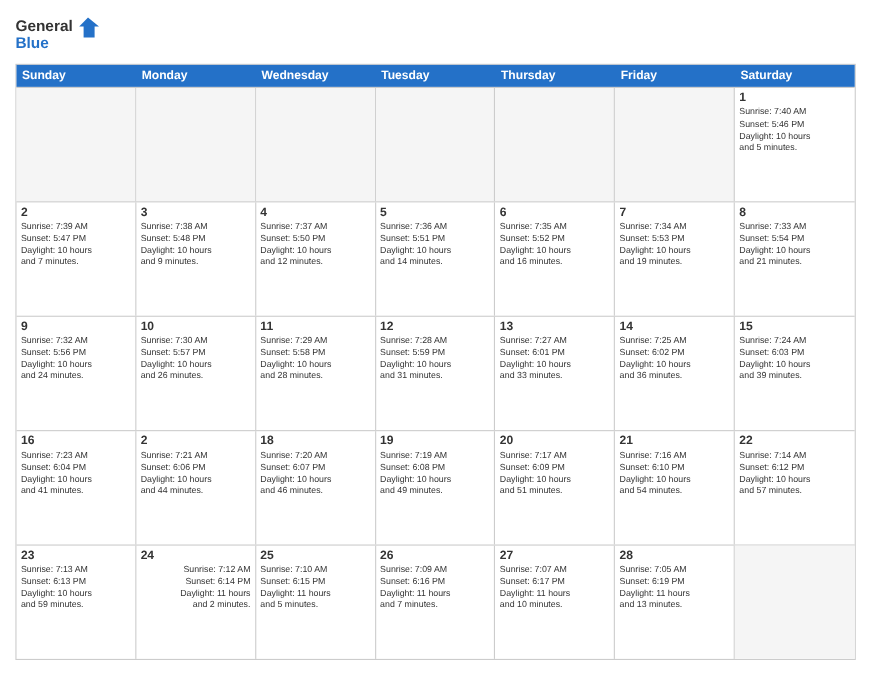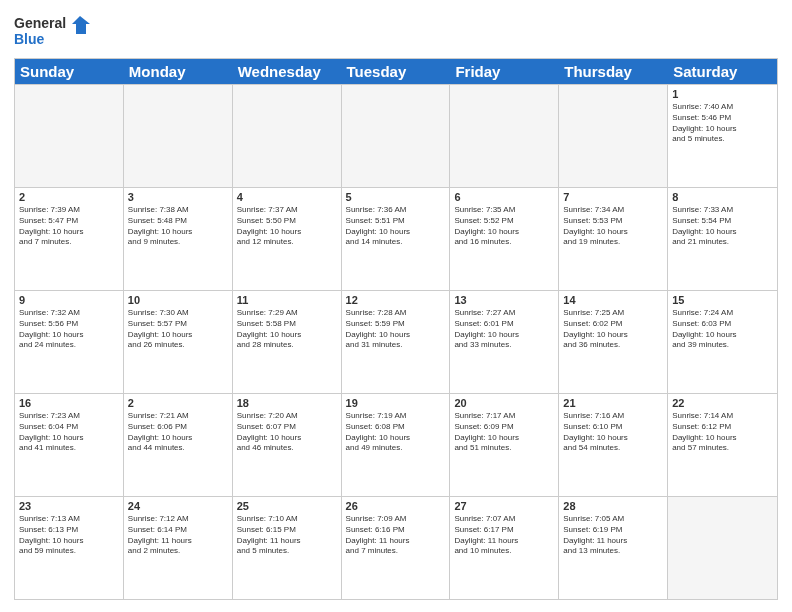--- a/index.html
+++ b/index.html
@@ -46,21 +46,21 @@
       display: flex;
       flex-direction: column;
     }
     .cal-header {
       display: grid;
       grid-template-columns: repeat(7, 1fr);
       background: #2471c8;
     }
     .cal-header-cell {
       color: #fff;
-      font-size: 15px;
+      font-size: 11px;
       font-weight: bold;
       padding: 4px 5px;
       text-align: left;
     }
     .cal-body {
       flex: 1;
       display: flex;
       flex-direction: column;
     }
     .cal-row {
@@ -112,22 +112,22 @@
       <div class="subtitle"></div>
     </div>
   </div>
 
   <div class="calendar">
     <div class="cal-header">
     <div class="cal-header-cell">Sunday</div>
         <div class="cal-header-cell">Monday</div>
         <div class="cal-header-cell">Wednesday</div>
         <div class="cal-header-cell">Tuesday</div>
+        <div class="cal-header-cell">Thursday</div>
         <div class="cal-header-cell">Friday</div>
-        <div class="cal-header-cell">Thursday</div>
         <div class="cal-header-cell">Saturday</div>
       </div>
     <div class="cal-body">
     <div class="cal-row">
           <div class="cal-cell empty"></div>
           <div class="cal-cell empty"></div>
           <div class="cal-cell empty"></div>
           <div class="cal-cell empty"></div>
           <div class="cal-cell empty"></div>
           <div class="cal-cell empty"></div>
@@ -295,21 +295,21 @@
         <div class="cal-row">
           <div class="cal-cell">
             <div class="day-num">23</div>
             <div class="day-info" style="white-space: pre-line;">Sunrise: 7:13 AM
 Sunset: 6:13 PM
 Daylight: 10 hours
 and 59 minutes.</div>
           </div>
           <div class="cal-cell">
             <div class="day-num">24</div>
-            <div class="day-info" style="white-space: pre-line;">Sunrise: 7:12 AM
+            <div class="day-info" style="white-space: pre-line; text-align: right;">Sunrise: 7:12 AM
 Sunset: 6:14 PM
 Daylight: 11 hours
 and 2 minutes.</div>
           </div>
           <div class="cal-cell">
             <div class="day-num">25</div>
             <div class="day-info" style="white-space: pre-line;">Sunrise: 7:10 AM
 Sunset: 6:15 PM
 Daylight: 11 hours
 and 5 minutes.</div>

